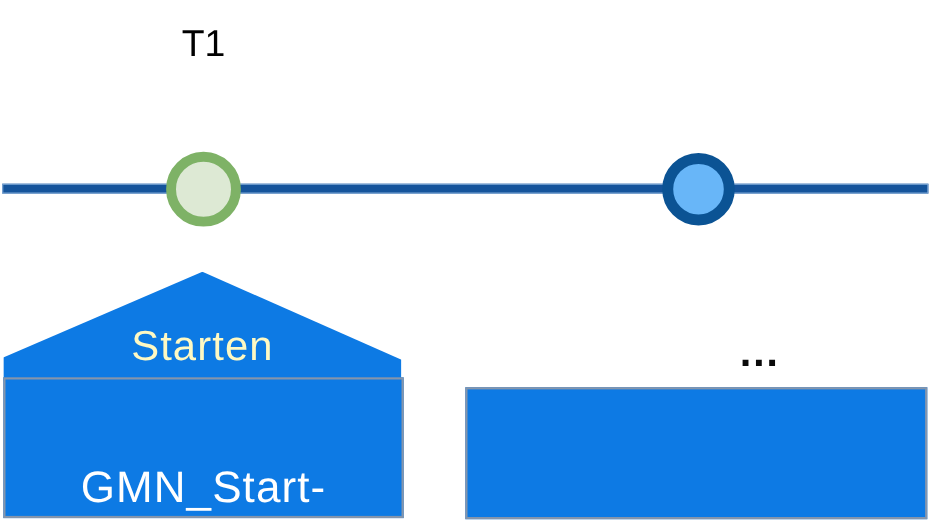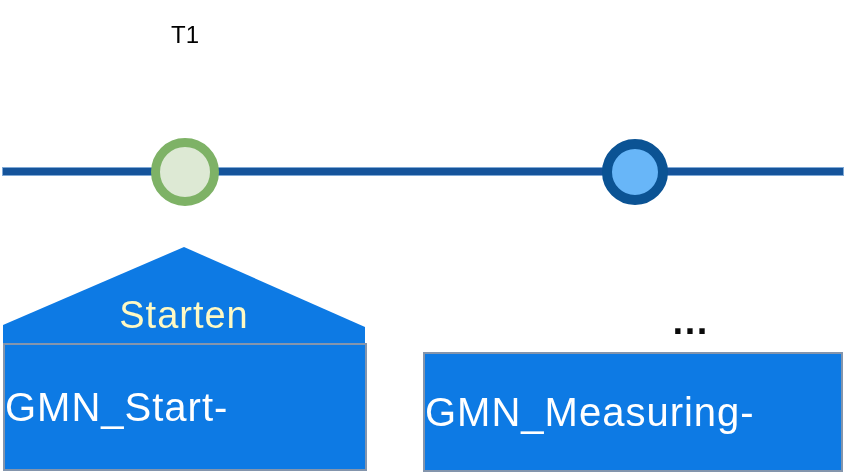--- a/index.html
+++ b/index.html
@@ -13,21 +13,21 @@
     width: 846px;
     height: 474px;
     background: #ffffff;
     overflow: hidden;
   }
   
   .time-label {
     position: absolute;
     width: 90px;
     text-align: center;
-    font-size: 24px;
+    font-size: 34px;
     color: #000000;
     line-height: 1;
   }
   .time-label.t1 { left: 140px; top: 23px; }
   .time-label.t2 { left: 588px; top: 14px; }
 
   
   .timeline-line {
     position: absolute;
     left: 2px;
@@ -99,21 +99,22 @@
     line-height: 1;
     z-index: 3;
   }
 
   .event-box {
     position: absolute;
     box-sizing: border-box;
     background: #0D7AE4;
     border: 2px solid #8495AC;
     display: flex;
-    justify-content: flex-start;
+    flex-direction: column;
+    justify-content: flex-end;
     align-items: center;
     text-align: center;
     color: #ffffff;
     font-size: 40px;
     line-height: 1.3;
     letter-spacing: 1px;
     z-index: 2;
   }
   .event-box.left {
     left: 3px; top: 343px;
@@ -138,16 +139,15 @@
 
   <div class="roof left">
     <div class="roof-label">Starten</div>
   </div>
   <div class="event-box left">
     <div>GMN_Start-</div>
   </div>
 
   <div class="more-dots">…</div>
   <div class="event-box right">
-    <div>GMN_Measuring-</div>
   </div>
 
 </div>
 
 </body></html>

